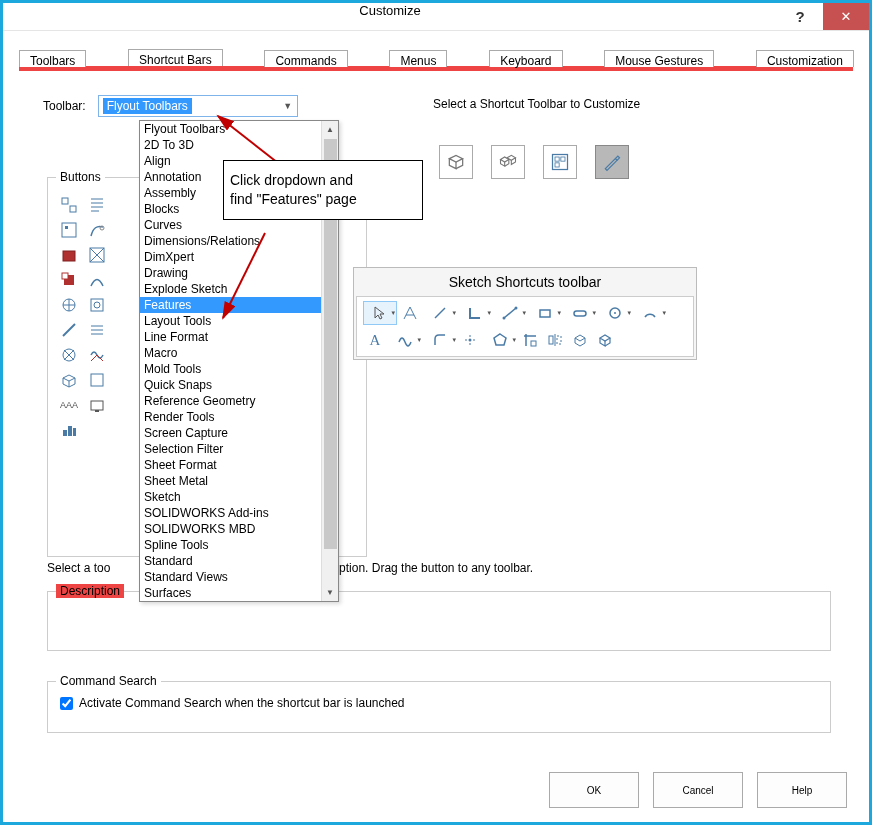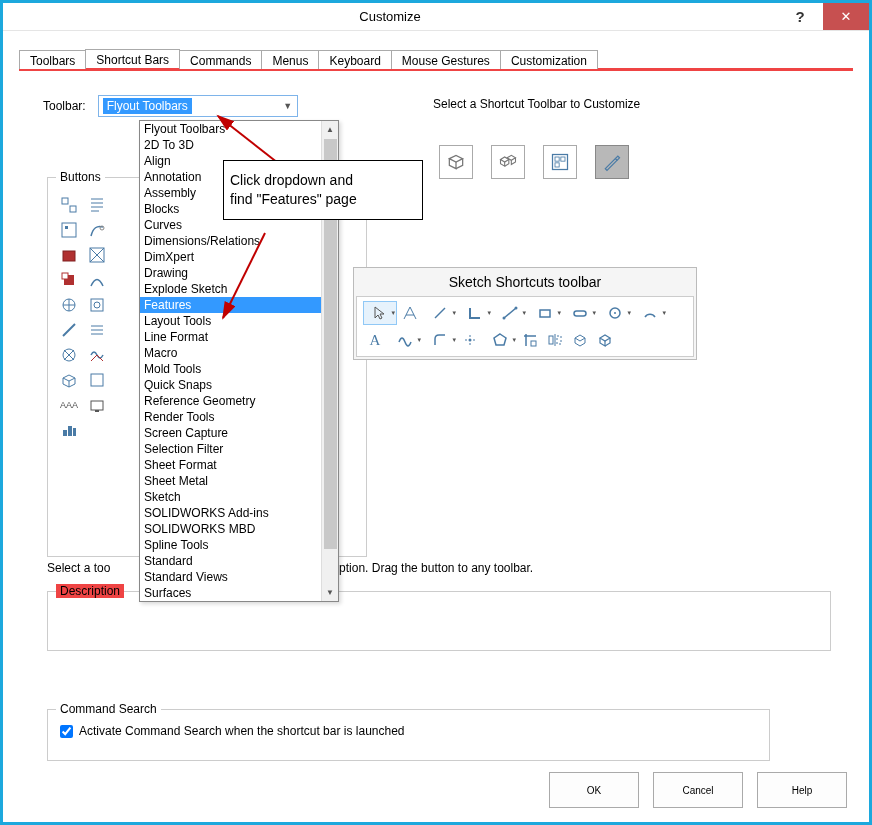--- a/index.html
+++ b/index.html
@@ -14,21 +14,20 @@
     position: relative;
     overflow: hidden;
     color: #000;
   }
 
   
   .titlebar {
     height: 28px;
     background: #fff;
     display: flex;
-    align-items: center;
     position: relative;
     border-bottom: 1px solid #e5e5e5;
   }
   .title {
     flex: 1;
     text-align: center;
     font-size: 13px;
   }
   .win-controls { display: flex; height: 100%; }
   .win-btn {
@@ -44,22 +43,23 @@
 
   
   .content {
     padding: 18px 16px 10px 16px;
     position: relative;
   }
 
   
   .tabstrip {
     display: flex;
-    border-bottom: 3px solid #ef4444;
+    border-bottom: 5px solid #ef4444;
     height: 22px;
+    justify-content: space-between;
   }
   .tab {
     border: 1px solid #aaa;
     border-bottom: none;
     padding: 3px 10px 2px 10px;
     margin-right: -1px;
     background: #fff;
     font-size: 12px;
     position: relative;
     top: 1px;
@@ -288,24 +288,23 @@
   .desc-group .legend {
     position: absolute;
     top: -8px; left: 8px;
     background: #ef4444;
     padding: 0 4px;
   }
 
   .cmd-group {
     position: absolute;
     left: 44px; top: 650px;
-    width: 723px;
+    width: 784px;
     height: 52px;
     border: 1px solid #ccc;
-    margin-top: 28px;
   }
   .cmd-group .legend {
     position: absolute;
     top: -8px; left: 8px;
     background: #fff;
     padding: 0 4px;
   }
   .cmd-check {
     position: absolute;
     left: 12px; top: 14px;

